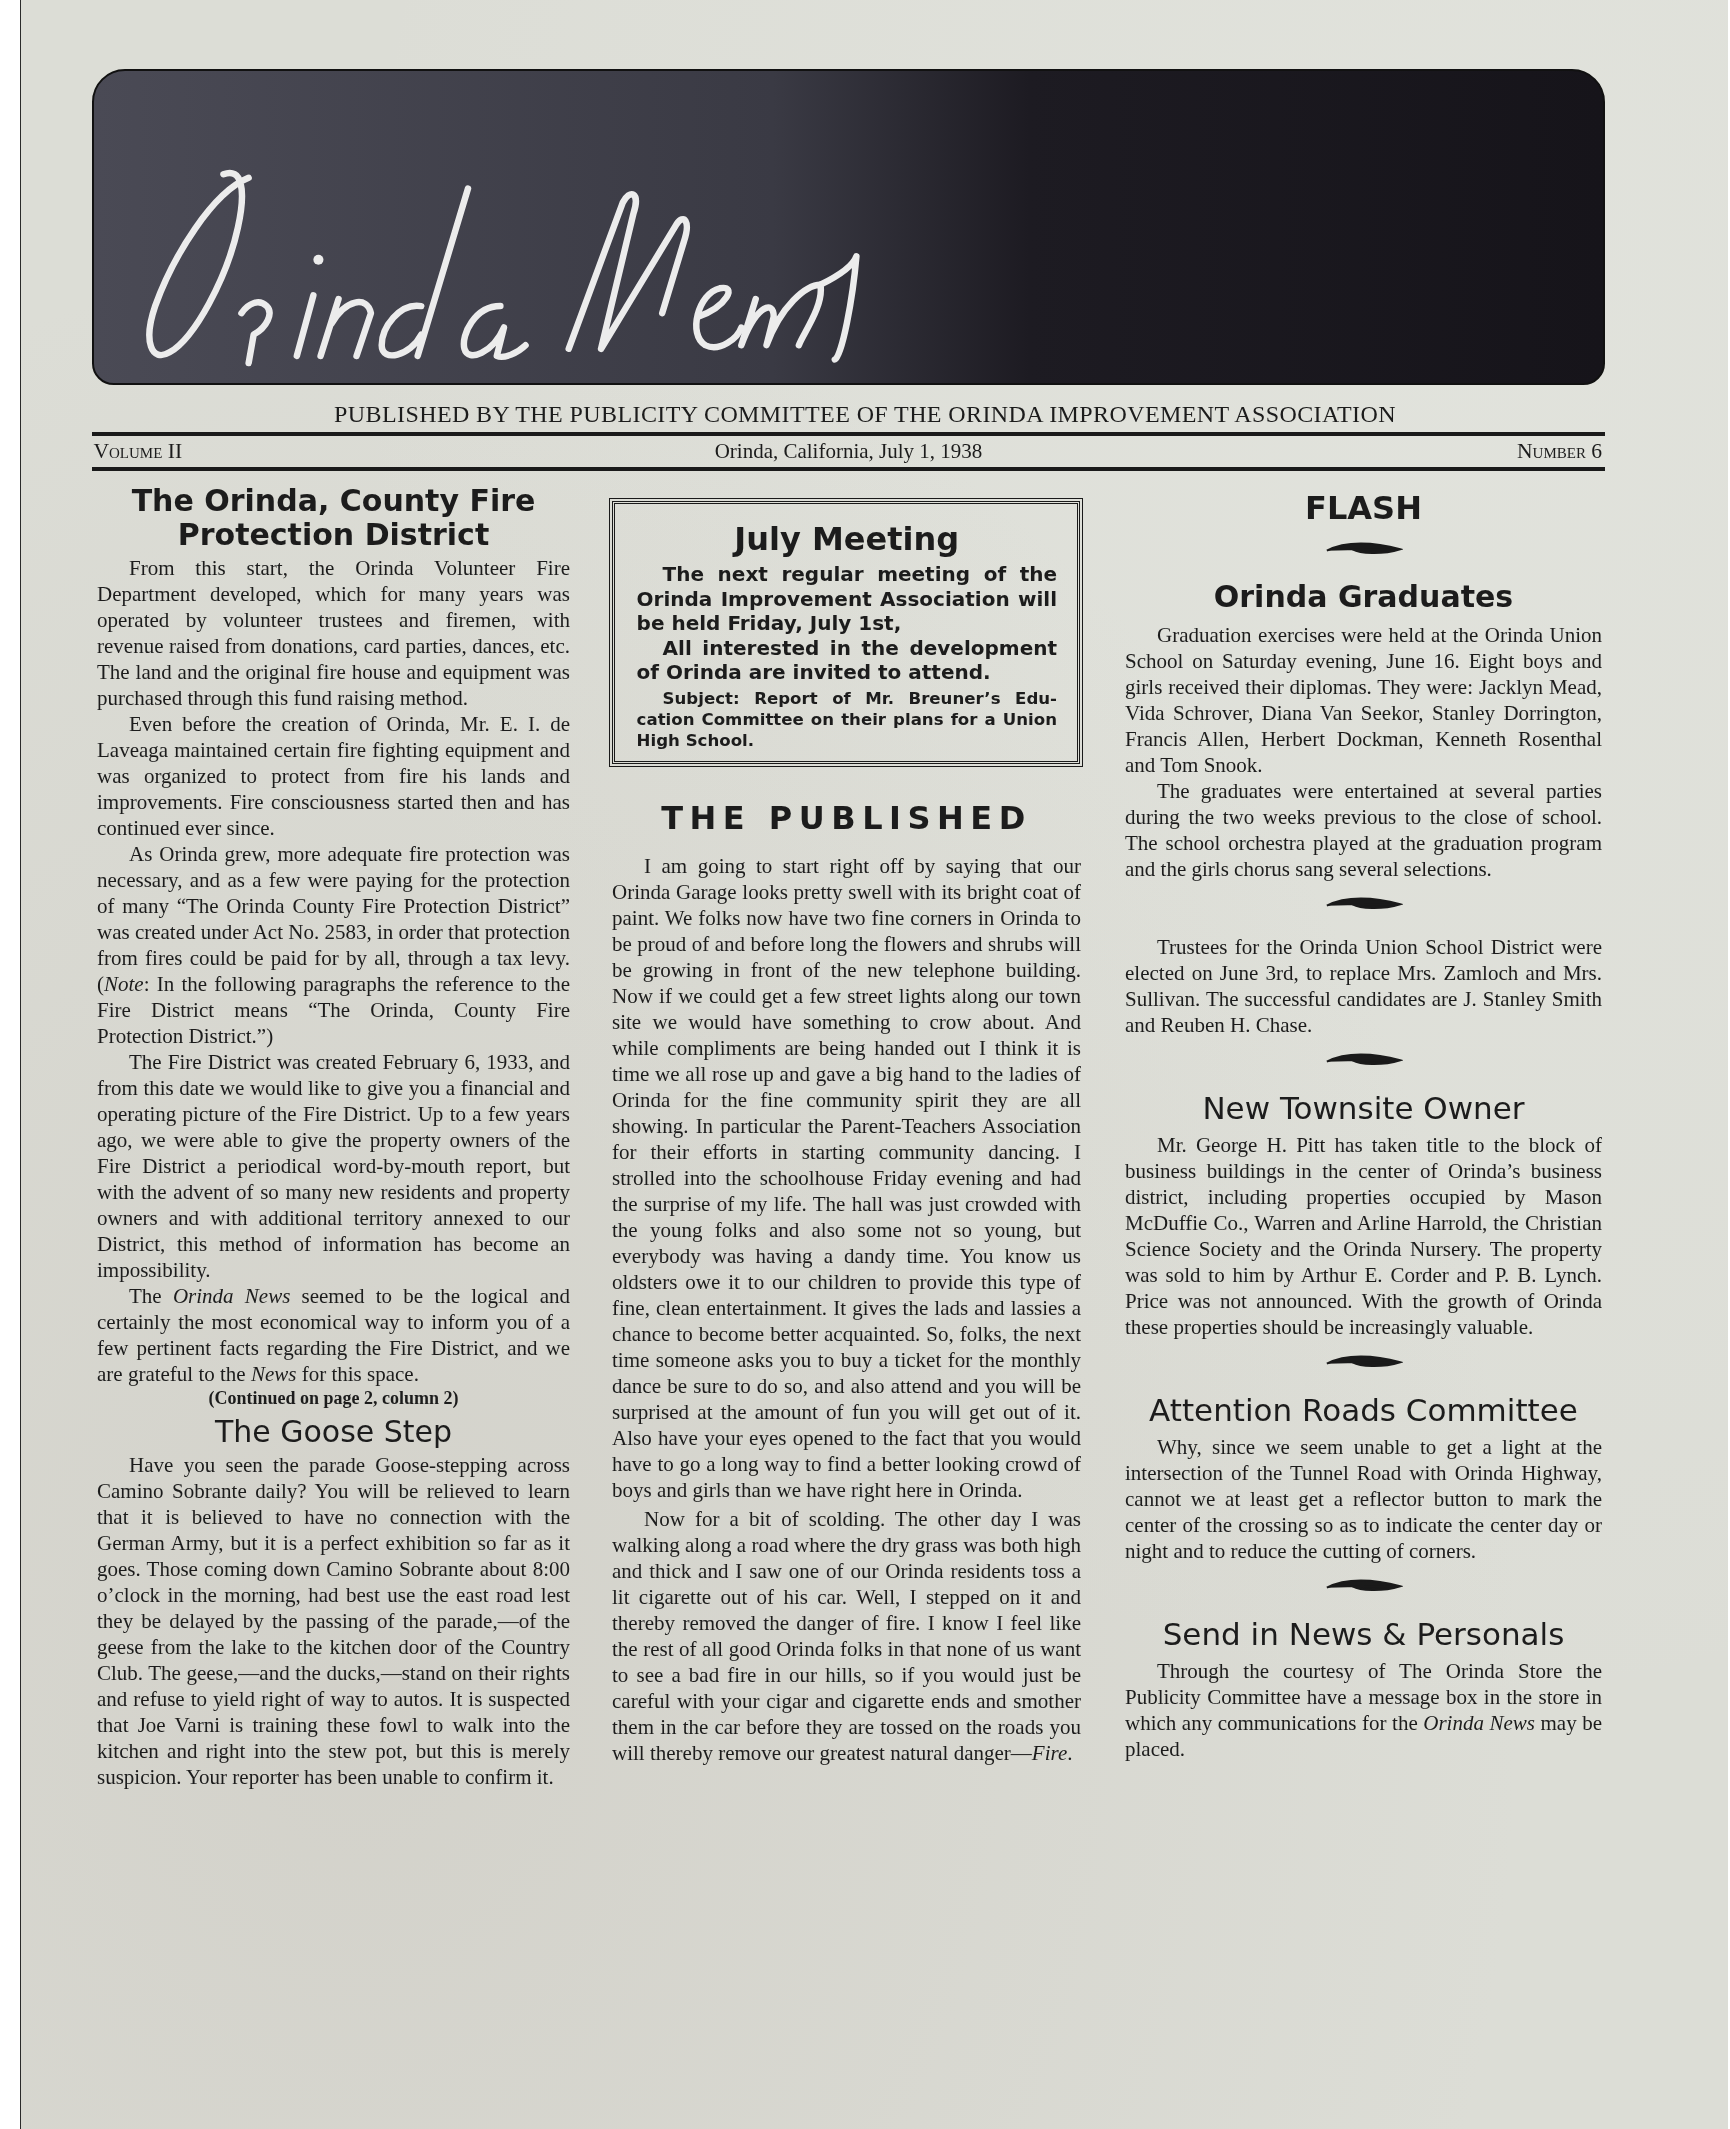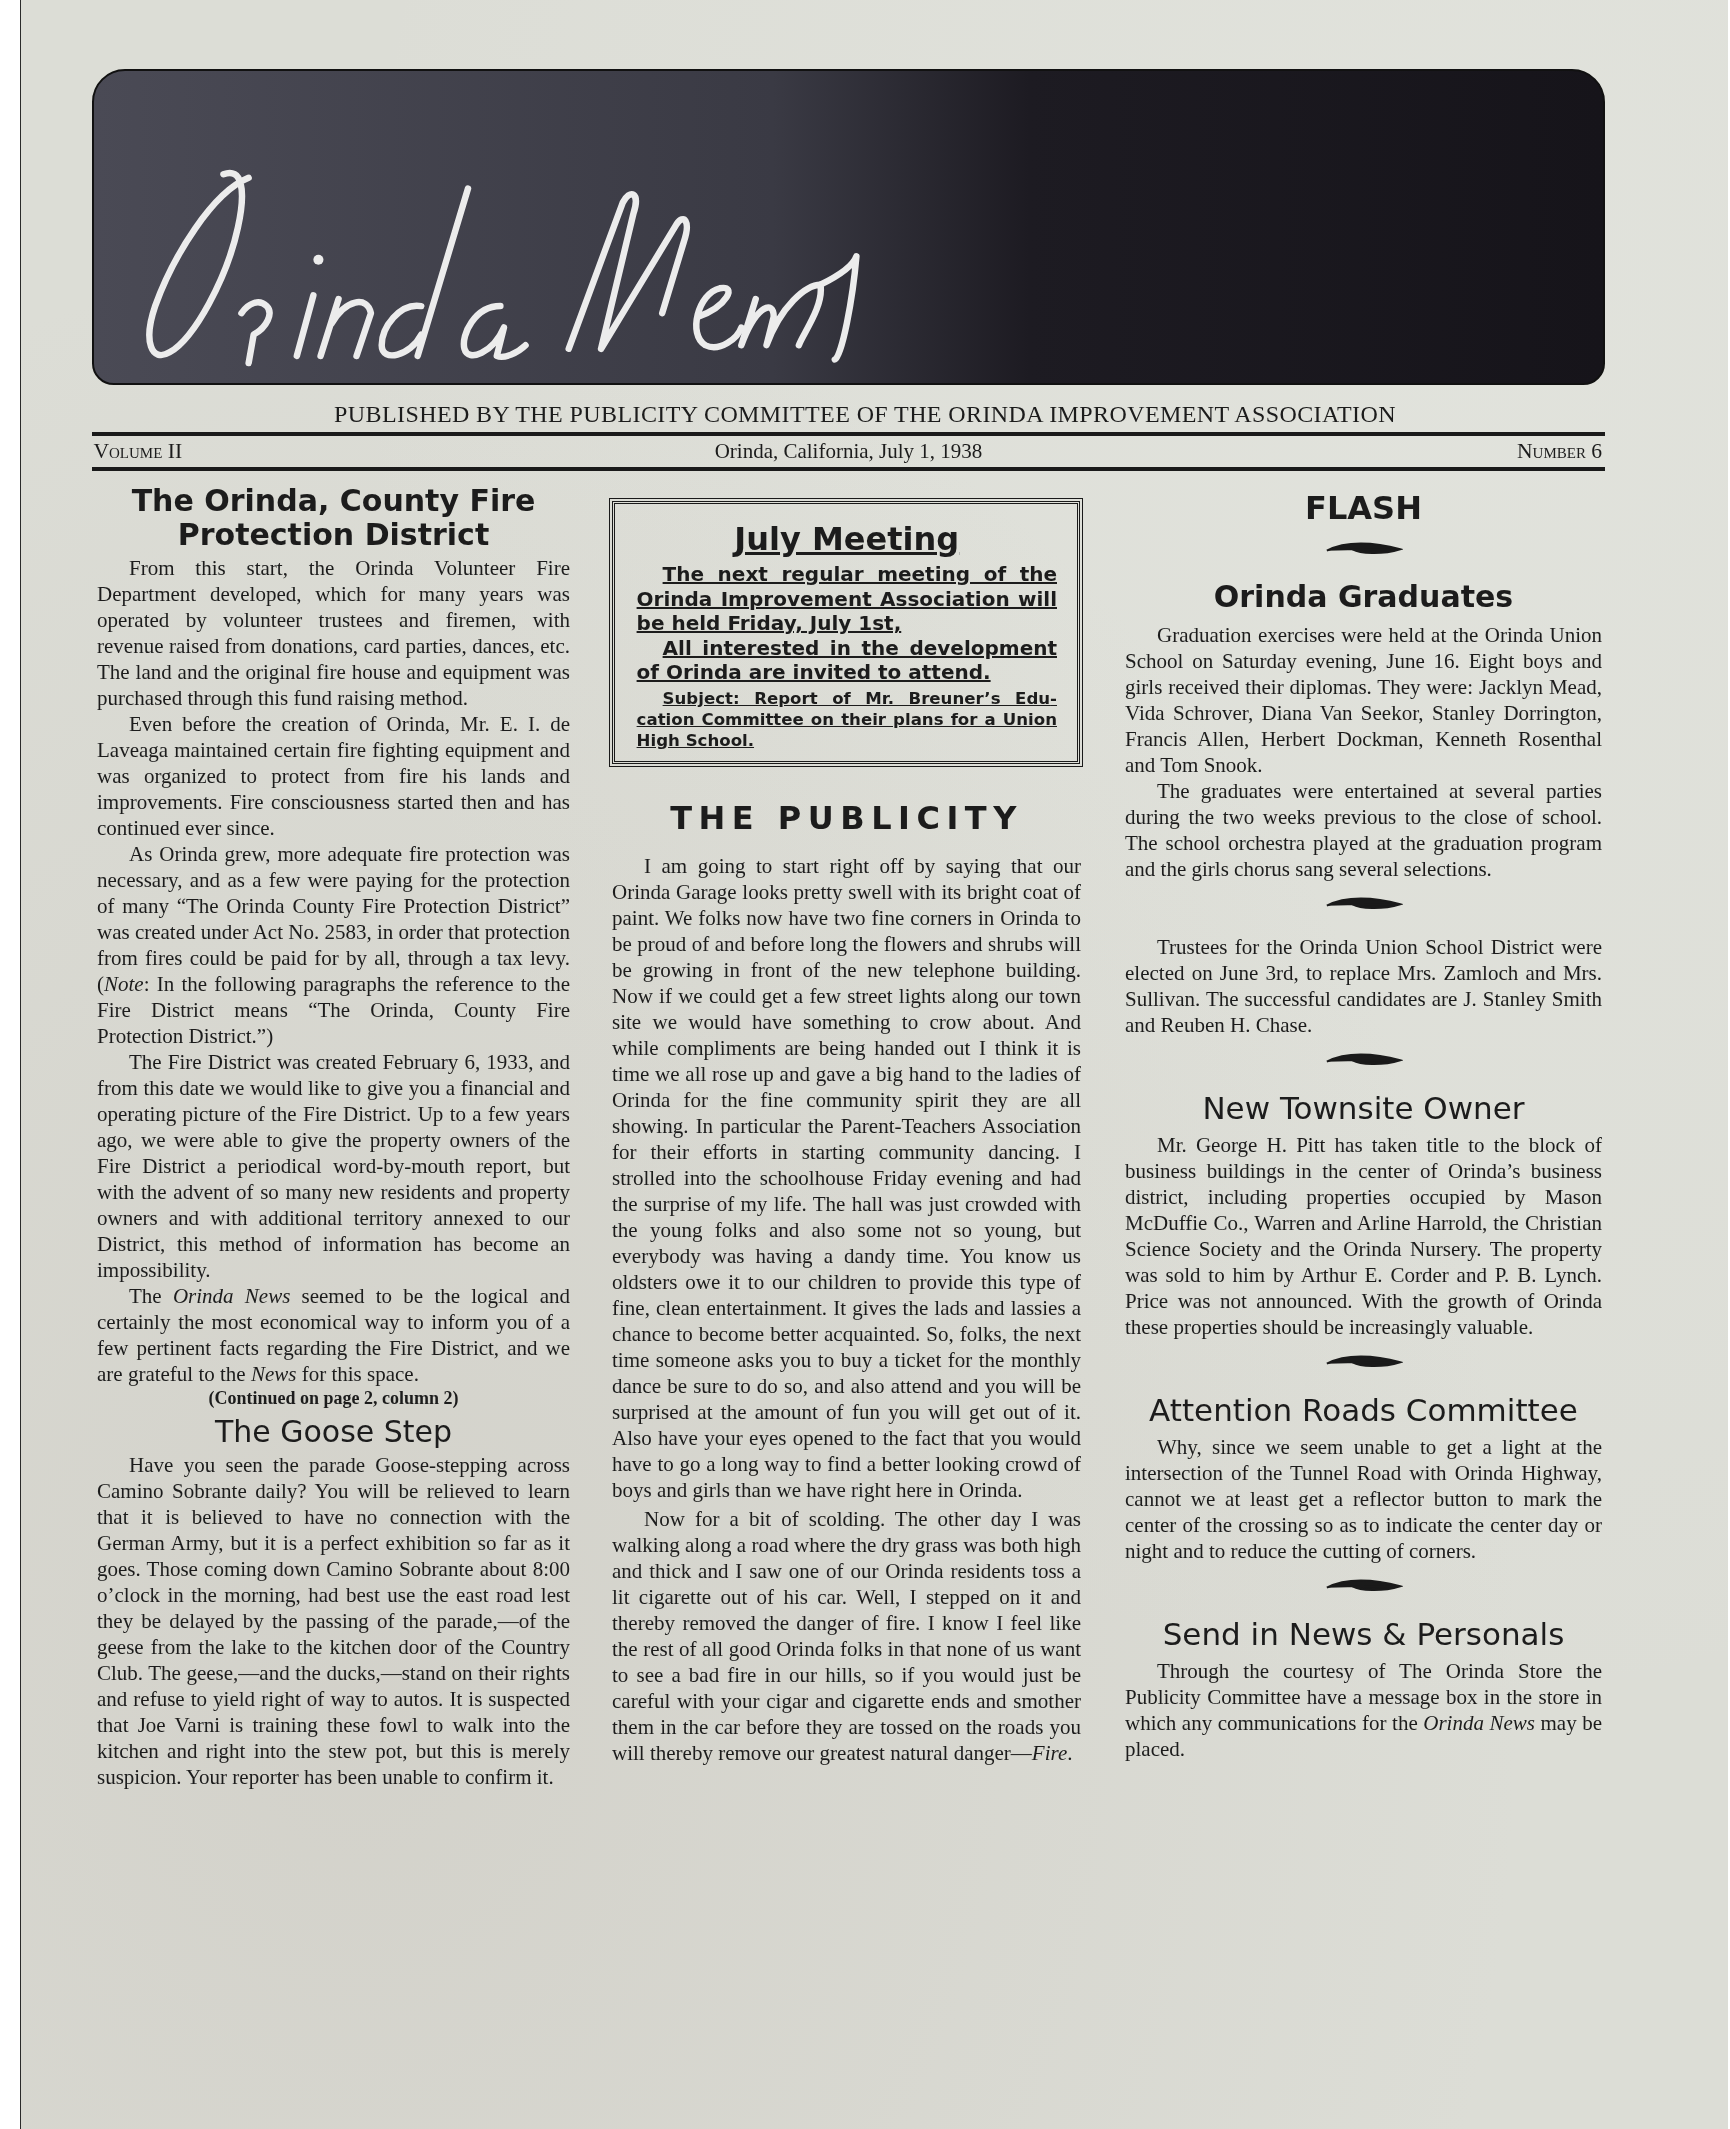--- a/index.html
+++ b/index.html
@@ -52,21 +52,21 @@
     text-align:center; margin:0;
   }
   .h-light {
     font-family:"DejaVu Sans","Liberation Sans",sans-serif; font-weight:normal;
     text-align:center; margin:0;
   }
   .continued { text-align:center; font-size:18px; font-weight:bold;
     font-family:"Liberation Serif",serif; margin:1.4px 0 4.3px 0; }
   .meeting-box {
     border:3.6px double #1a1a1a; padding:16px 20px 10px 21.6px; margin:13px 1px 35px 0;
-    outline:1.4px solid #1a1a1a; outline-offset:2.9px;text-decoration:underline;
+    outline:1.4px solid #1a1a1a; outline-offset:2.9px;
   }
   .meeting-box .mt-title { font-size:32px; margin-bottom:4.3px; }
   .meeting-box p {
     margin:0; text-align:justify; text-indent:26px;
     font-family:"DejaVu Sans","Liberation Sans",sans-serif; font-weight:bold;
     font-size:20px; line-height:24.5px;
   }
   .meeting-box p.subj { font-size:16.6px; line-height:21px; margin-top:2.9px; }
   .flourish { display:block; margin:11.5px auto 21.6px auto; width:79px; height:19px; }
   em { font-style:italic; }
@@ -135,21 +135,21 @@
 </div>
 
 <div class="col c2 body" style="top:488px;">
   <div class="meeting-box">
     <h2 class="h-bold mt-title">July Meeting</h2>
     <p>The next regular meeting of the Orinda Improvement Associa­tion will be held Friday, July 1st,</p>
     <p>All interested in the develop­ment of Orinda are invited to attend.</p>
     <p class="subj">Subject: Report of Mr. Breuner’s Edu­cation Committee on their plans for a Union High School.</p>
   </div>
   <div>
-    <h2 class="h-bold" style="font-size:32px;letter-spacing:6.5px;line-height:38px;margin:0 0 16px 0;">THE PUBLICITY</h2>
+    <h2 class="h-bold" style="font-size:32px;letter-spacing:6.5px;line-height:38px;margin:0 0 16px 0;">THE PUBLISHED</h2>
     <p>I am going to start right off by saying that our Orinda Garage looks pretty swell with its bright coat of paint. We folks now have two fine corners in Orinda to be proud of and before long the flowers and shrubs will be growing in front of the new telephone building. Now if we could get a few street lights along our town site we would have something to crow about. And while com­pliments are being handed out I think it is time we all rose up and gave a big hand to the ladies of Orinda for the fine commun­ity spirit they are all showing. In particular the Parent-Teachers Association for their ef­forts in starting community dancing. I strolled into the schoolhouse Friday evening and had the surprise of my life. The hall was just crowded with the young folks and also some not so young, but everybody was having a dandy time. You know us oldsters owe it to our children to provide this type of fine, clean entertainment. It gives the lads and lassies a chance to become better ac­quainted. So, folks, the next time someone asks you to buy a ticket for the monthly dance be sure to do so, and also attend and you will be surprised at the amount of fun you will get out of it. Also have your eyes opened to the fact that you would have to go a long way to find a better looking crowd of boys and girls than we have right here in Orinda.</p>
     <p style="margin-top:2.9px;"><span>Now for a bit of scolding. The other day I was walking along a road where the dry grass was both high and thick and I saw one of our Orinda residents toss a lit cigar­ette out of his car. Well, I stepped on it and thereby removed the danger of fire. I know I feel like the rest of all good Orinda folks in that none of us want to see a bad fire in our hills, so if you would just be careful with your cigar and cigarette ends and smother them in the car before they are tossed on the roads you will thereby remove our greatest natural danger—</span><em>Fire</em><span>.</span></p>
   </div>
 </div>
 
 <div class="col c3 body" style="top:489px;">
   <div>
     <h2 class="h-bold" style="font-size:32px;line-height:38px;margin:0 0 4.3px 0;">FLASH</h2>
   </div>
   <svg class="flourish" viewBox="0 0 110 26">

